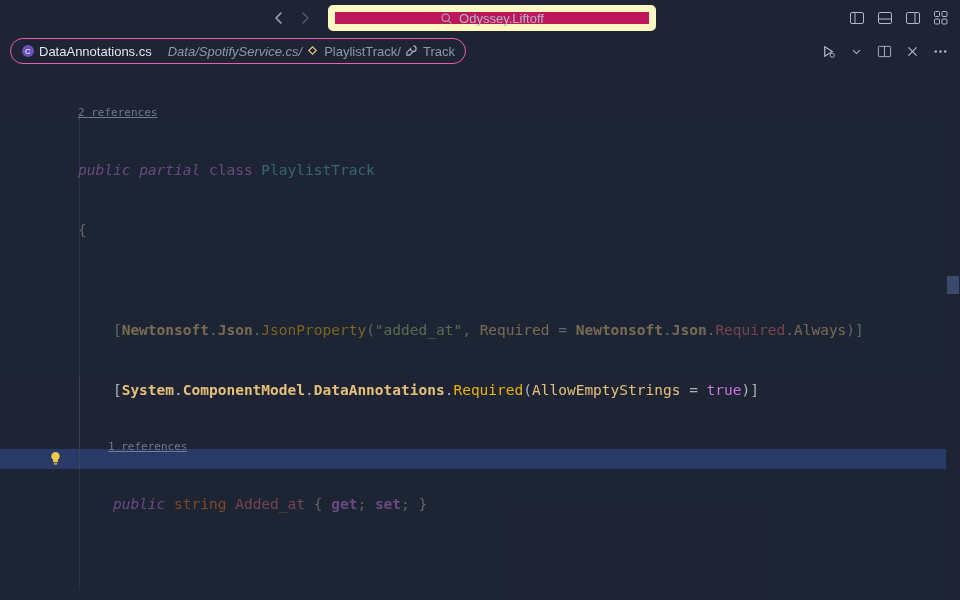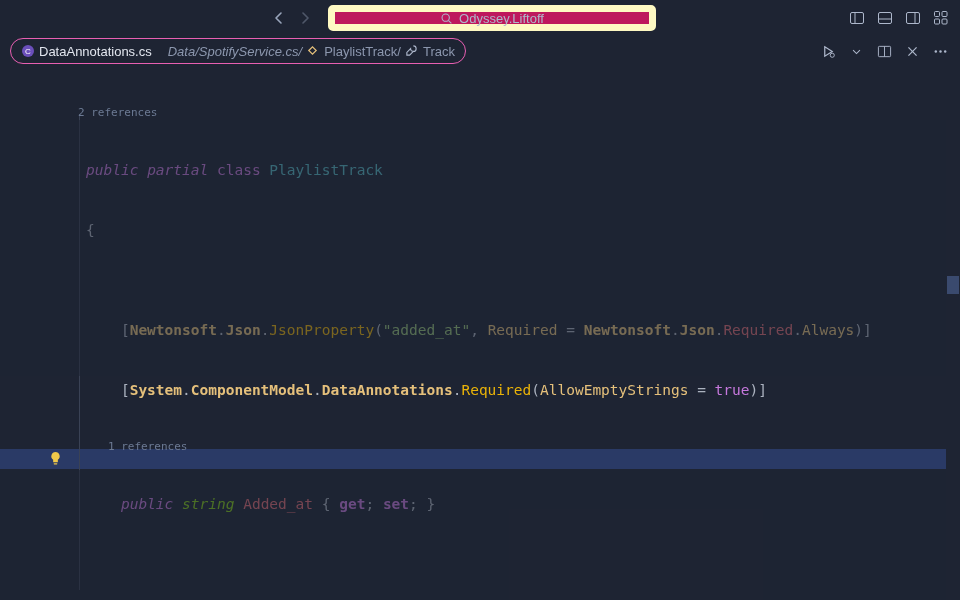--- a/index.html
+++ b/index.html
@@ -73,38 +73,38 @@
     height: calc(600px - 66px);
     font-family: 'Consolas', 'Menlo', monospace;
     font-size: 14.5px;
     line-height: 20px;
     overflow: hidden;
   }
   .code {
     position:absolute; left:78px; top:0; right:16px; height:100%;
     white-space: pre;
   }
-  .line { height:20px;margin-left:8px; }
+  .line { height:20px; }
   .dim-overlay {
     position:absolute; left:0; right:0;
     background: rgba(30,36,51,0.55);
     pointer-events:none;
   }
   .active-line {
     position:absolute; left:0; right:0;
     background: #2a3a66;
     height:20px;
   }
   .refcount { color:#6c7a94; font-size:11px; padding-left:30px; height:14px; line-height:14px; }
-  .ref14 { height:14px; }
+  .ref14 { height:14px;text-decoration:underline; }
 
   
   .kw  { color:#c678dd; font-style:italic; }   
   .kw2 { color:#c678dd; }
-  .typekw { color:#84cc16;font-style:italic; }
+  .typekw { color:#f97316; }
   .ty  { color:#56b6c2; }
   .id  { color:#e5c07b; }
   .fn  { color:#eab308; }
   .prop{ color:#e06c75; }
   .str { color:#98c379; }
   .pl  { color:#abb2bf; }
   .brk { color:#abb2bf; }
   .ns  { color:#e5c07b;font-weight:bold; }
   .req { color:#e06c75; }
   .gs  { color:#c678dd;font-weight:bold; }

